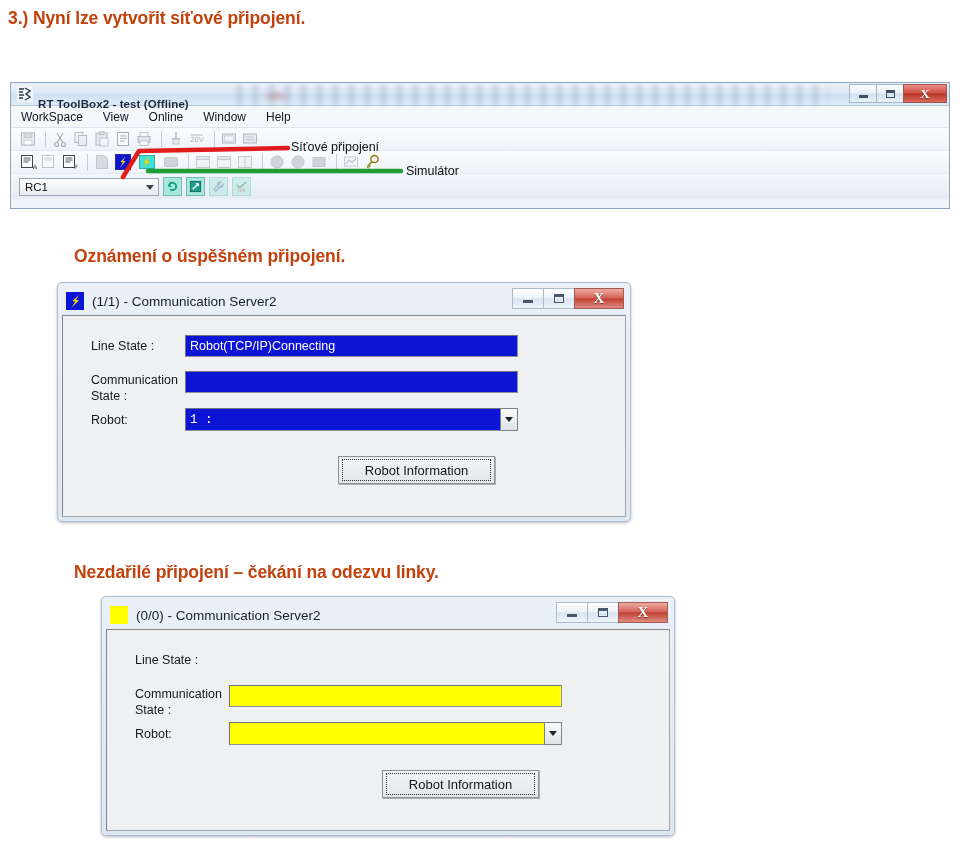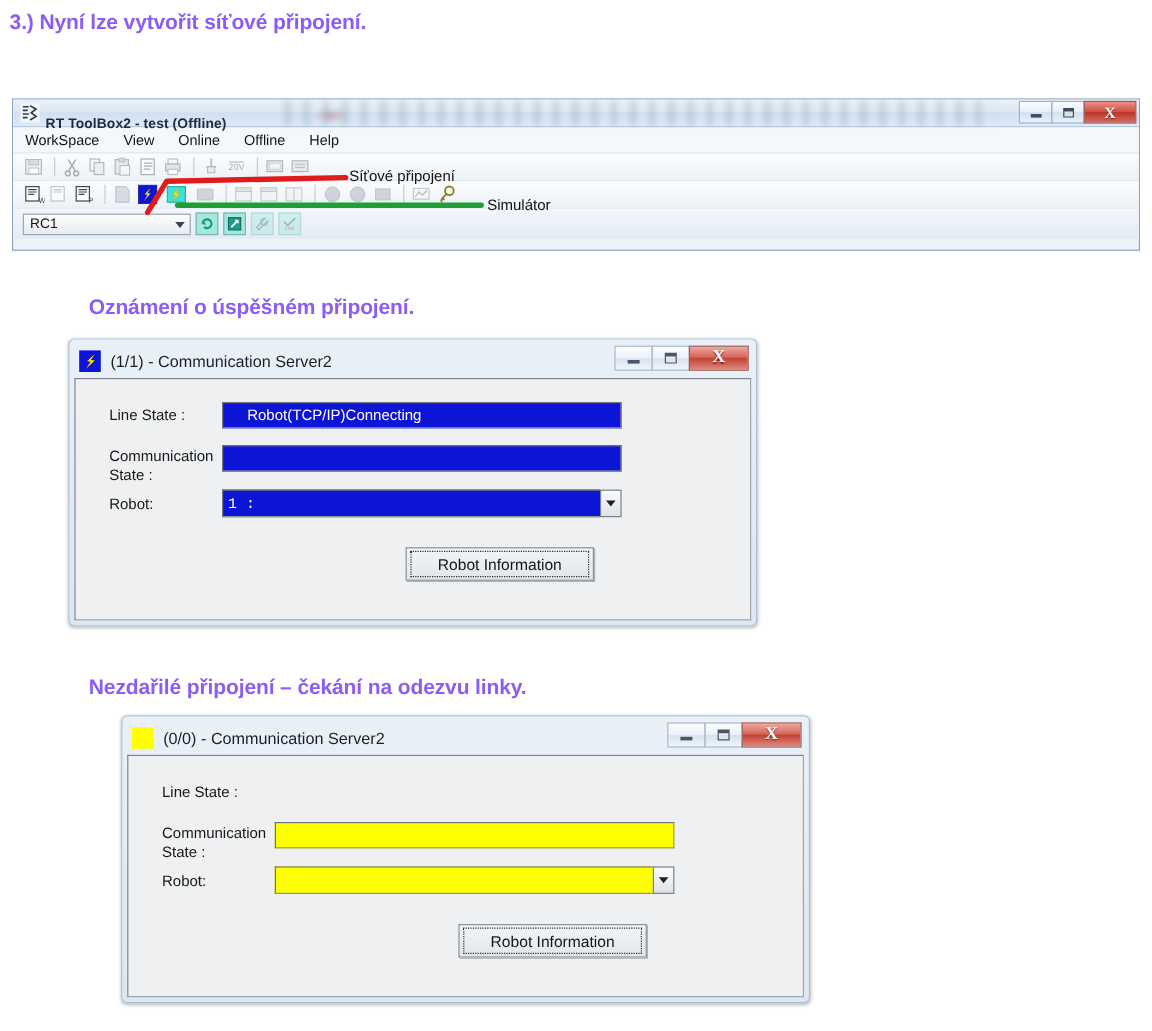--- a/index.html
+++ b/index.html
@@ -8,21 +8,21 @@
     width: 960px; height: 859px;
     background: #ffffff;
     font-family: "Liberation Sans", sans-serif;
     overflow: hidden;
   }
 
   
   .doc-heading {
     font-weight: bold;
     font-size: 17.5px;
-    color: #8b5cf6;
+    color: #c2410c;
     letter-spacing: -0.1px;
   }
   #step-heading { position: absolute; left: 8px;  top: 8px; }
   #caption-success { position: absolute; left: 74px; top: 246px; }
   #caption-failed  { position: absolute; left: 74px; top: 562px; }
 
   
   #rt-window {
     position: absolute;
     left: 10px; top: 82px;
@@ -193,21 +193,21 @@
   .cs-label {
     position: absolute;
     font-size: 12.5px; color: #16181a; line-height: 15px;
     white-space: nowrap;
   }
   .cs-field {
     position: absolute;
     border: 1px solid #8e9398;
     border-top-color: #6f767c; border-left-color: #6f767c;
     display: flex; align-items: center;
-    padding-left: 20px;
+    padding-left: 4px;
     font-size: 12.5px;
     overflow: hidden;
     white-space: nowrap;
   }
   .cs-field.blue { background: #0c14d6; color: #ffffff; }
   .cs-field.yellow { background: #ffff00; color: #101010; }
   .cs-combo { position: absolute; display: flex; }
   .cs-combo .val {
     flex: 1; border: 1px solid #8e9398;
     border-top-color: #6f767c; border-left-color: #6f767c;
@@ -269,21 +269,21 @@
       <div class="win-btn close">
           <span class="glyph-close">X</span>
         </div>
     </div>
   </div>
 
   <div id="rt-menubar">
     <div class="menu-item">WorkSpace</div>
     <div class="menu-item">View</div>
     <div class="menu-item">Online</div>
-    <div class="menu-item">Offline</div>
+    <div class="menu-item">Window</div>
     <div class="menu-item">Help</div>
   </div>
 
   <div class="tb-row">
     <div class="tb-icon faded">
       <svg width="18" height="18" viewBox="0 0 18 18">
           <rect x="2.5" y="3" width="13" height="12" fill="#e8ecef" stroke="#6e7a85"></rect>
           <rect x="5" y="3" width="8" height="4.5" fill="#b9c3cb" stroke="#6e7a85" stroke-width=".7"></rect>
           <rect x="5" y="10" width="8" height="5" fill="#fff" stroke="#6e7a85" stroke-width=".7"></rect>
         </svg>

